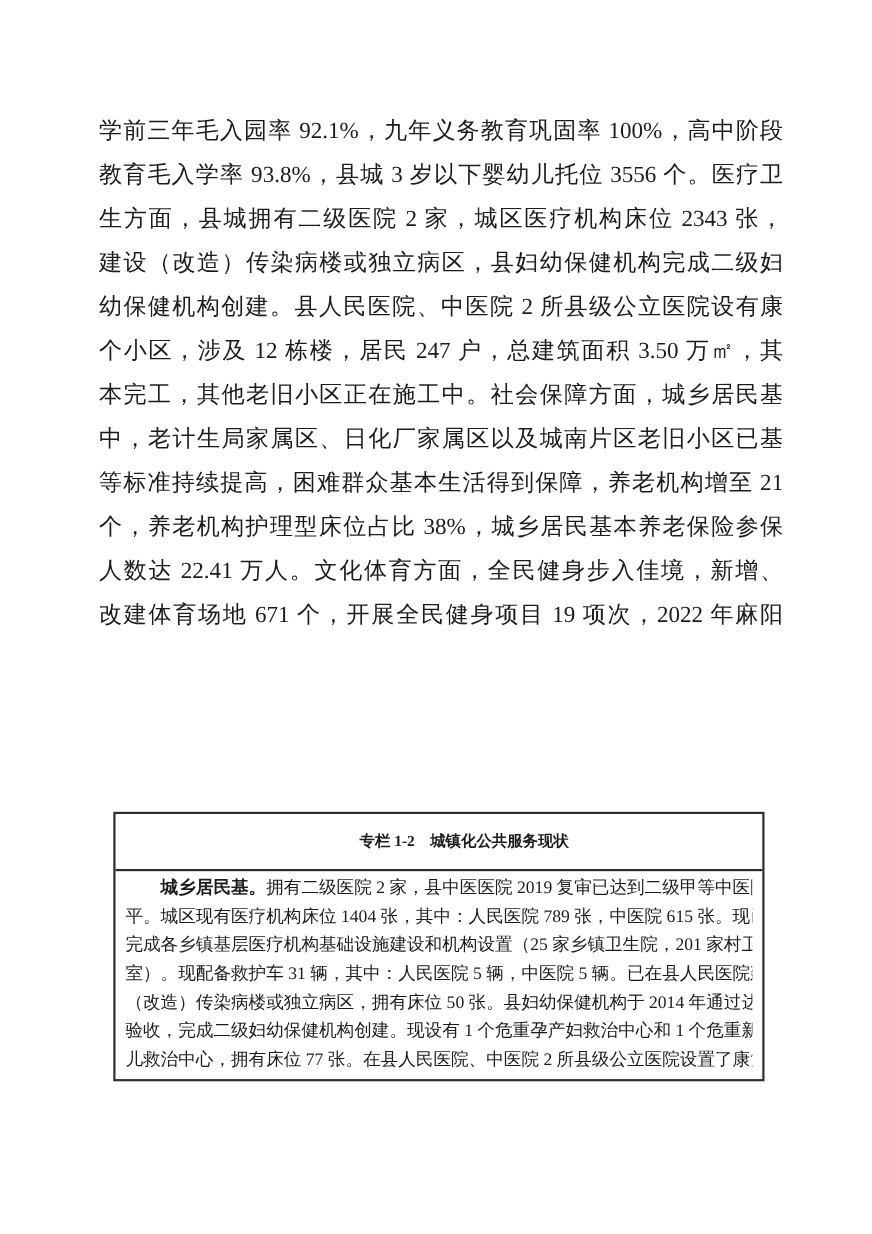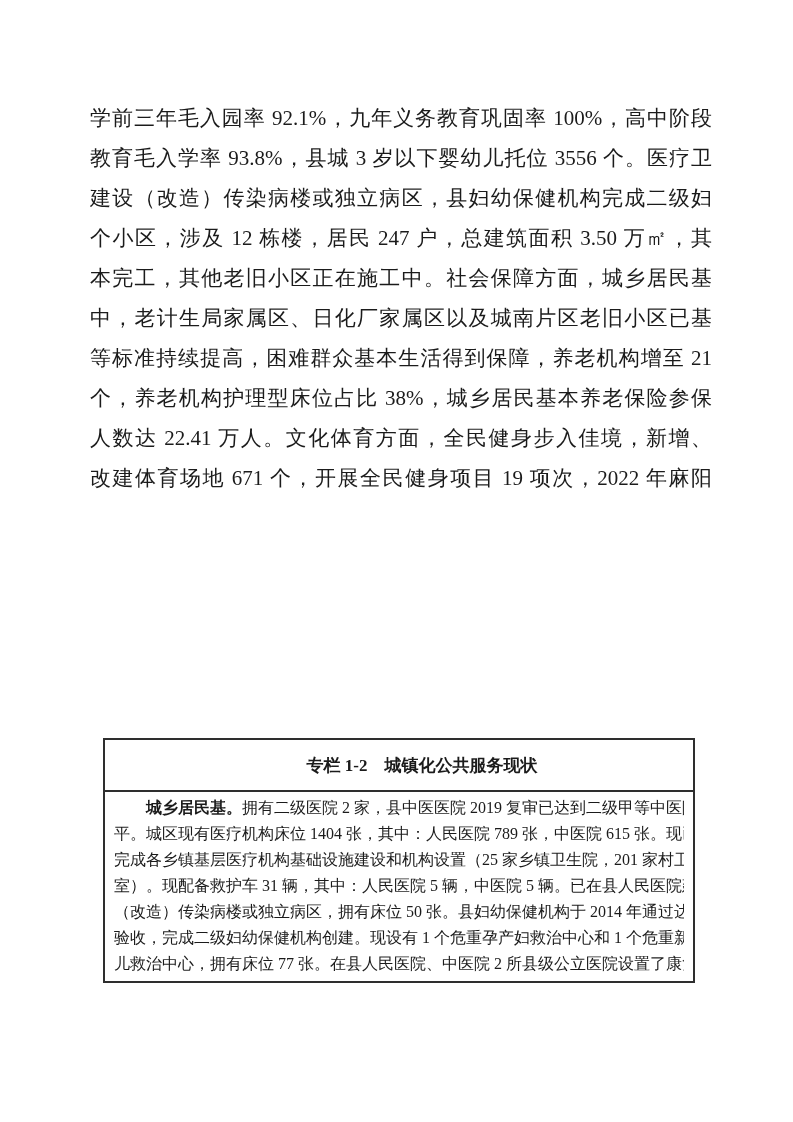--- a/index.html
+++ b/index.html
@@ -38,21 +38,21 @@
     border: 2px solid #2e2e2e;
     background: #ffffff;
   }
   .panel-title {
     height: 50px;
     border-bottom: 2px solid #2e2e2e;
     display: flex;
     align-items: center;
     justify-content: center;
     font-weight: bold;
-    font-size: 17px;
+    font-size: 14px;
     white-space: pre;
     padding-left: 46px;
   }
   .panel-body {
     padding: 3px 9px 4px 9px;
   }
   .pline {
     font-size: 16px;
     line-height: 26px;
     white-space: nowrap;
@@ -78,21 +78,23 @@
   }
 </style>
 </head>
 <body>
 
 <div class="page">
 
   <div class="body-text">
     <div class="bline">学前三年毛入园率 92.1%，九年义务教育巩固率 100%，高中阶段</div>
     <div class="bline">教育毛入学率 93.8%，县城 3 岁以下婴幼儿托位 3556 个。医疗卫</div>
+    <div class="bline">生方面，县城拥有二级医院 2 家，城区医疗机构床位 2343 张，</div>
     <div class="bline">建设（改造）传染病楼或独立病区，县妇幼保健机构完成二级妇</div>
+    <div class="bline">幼保健机构创建。县人民医院、中医院 2 所县级公立医院设有康</div>
     <div class="bline">个小区，涉及 12 栋楼，居民 247 户，总建筑面积 3.50 万㎡，其</div>
     <div class="bline">本完工，其他老旧小区正在施工中。社会保障方面，城乡居民基</div>
     <div class="bline">中，老计生局家属区、日化厂家属区以及城南片区老旧小区已基</div>
     <div class="bline">等标准持续提高，困难群众基本生活得到保障，养老机构增至 21</div>
     <div class="bline">个，养老机构护理型床位占比 38%，城乡居民基本养老保险参保</div>
     <div class="bline">人数达 22.41 万人。文化体育方面，全民健身步入佳境，新增、</div>
     <div class="bline">改建体育场地 671 个，开展全民健身项目 19 项次，2022 年麻阳</div>
   </div>
 
   <div class="panel">

